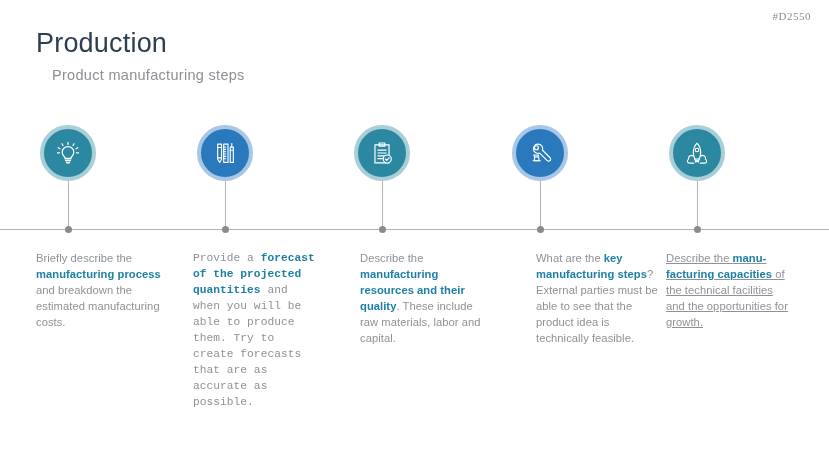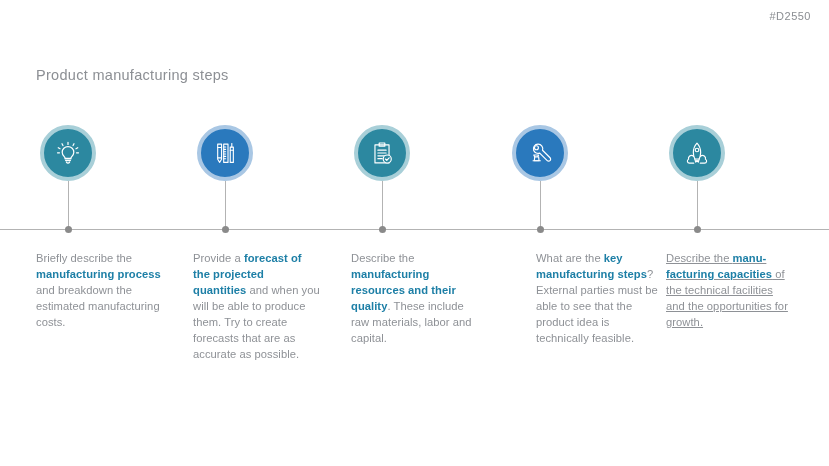--- a/index.html
+++ b/index.html
@@ -27,33 +27,33 @@
     left: 36px;
     top: 26px;
     font-size: 27px;
     font-weight: 400;
     color: #2e3d4f;
     letter-spacing: 0.2px;
     line-height: 34px;
   }
   .page-subtitle {
     position: absolute;
-    left: 36px;
+    left: 52px;
     top: 65px;
     font-size: 14.5px;
     font-weight: 400;
     color: #8c8f94;
     letter-spacing: 0.3px;
     line-height: 20px;
   }
   .doc-code {
     position: absolute;
     right: 18px;
     top: 10px;
-    font-family: Liberation Sans, sans-serif;
+    font-family: Liberation Serif, serif;
     font-size: 11px;
     color: #8a8d92;
     letter-spacing: 0.5px;
   }
 
   
   .timeline-axis {
     position: absolute;
     left: 0;
     right: 0;
@@ -130,20 +130,21 @@
     font-weight: 700;
   }
 </style>
 </head>
 <body>
 
 <div class="slide">
 
   <div class="doc-code">#D2550</div>
 
+  <div class="page-title">Production</div>
   <div class="page-subtitle">Product manufacturing steps</div>
 
   <div class="timeline-axis"></div>
 
   <div id="steps-root">
       <div class="step" style="left: -10.5px;">
         <div class="node-wrap">
           <div class="circle teal">
             <span>
     <svg width="30" height="30" viewBox="0 0 32 32" fill="none" stroke="#ffffff" stroke-width="1.3" stroke-linecap="round" stroke-linejoin="round">
@@ -171,39 +172,39 @@
       <path d="M21.6 9.7h3.3v16.3h-3.3z"></path>
       <path d="M23.25 9.7V5.9"></path>
       <path d="M21.6 13h3.3"></path>
     </svg>
             </span>
           </div>
           <div class="stem"></div>
           <div class="node-dot"></div>
         </div>
       </div>
-      <div class="desc" style="left: 193px;"><span>Provide a </span><b>forecast of the projected quantities</b><span> and when you will be able to produce them. Try to create forecasts that are as accurate as possible.</span></div>
+      <div class="desc" style="left: 193px; font-family: Liberation Mono, monospace;"><span>Provide a </span><b>forecast of the projected quantities</b><span> and when you will be able to produce them. Try to create forecasts that are as accurate as possible.</span></div>
       <div class="step" style="left: 303.5px;">
         <div class="node-wrap">
           <div class="circle teal">
             <span>
     <svg width="30" height="30" viewBox="0 0 32 32" fill="none" stroke="#ffffff" stroke-width="1.25" stroke-linecap="round" stroke-linejoin="round">
       <path d="M8.5 7.4h15v19.2h-15z"></path>
       <path d="M13 5.3h6v3.4h-6z"></path>
       <path d="M11.6 13h8.8M11.6 16h8.8M11.6 19h8.8M11.6 22h4.6"></path>
       <circle cx="21.6" cy="22.4" r="4.3" fill="#2c88a0"></circle>
       <path d="M19.7 22.4l1.4 1.5 2.5-2.8"></path>
     </svg>
             </span>
           </div>
           <div class="stem"></div>
           <div class="node-dot"></div>
         </div>
       </div>
-      <div class="desc" style="left: 351px;"><span>Describe the </span><b>manufacturing resources and their quality</b><span>. These include raw materials, labor and capital.</span></div>
+      <div class="desc" style="left: 360px;"><span>Describe the </span><b>manufacturing resources and their quality</b><span>. These include raw materials, labor and capital.</span></div>
       <div class="step" style="left: 461.5px;">
         <div class="node-wrap">
           <div class="circle blue">
             <span>
     <svg width="30" height="30" viewBox="0 0 32 32" fill="none" stroke="#ffffff" stroke-width="1.25" stroke-linecap="round" stroke-linejoin="round">
       <path d="M13.9 6.6a4.9 4.9 0 0 0-4.6 6.8 4.9 4.9 0 0 0 6.4 2.7l8 8a2.1 2.1 0 1 0 3-3l-8-8a4.9 4.9 0 0 0-4.8-6.5z"></path>
       <circle cx="12.2" cy="10.4" r="2.1"></circle>
       <path d="M9.4 18.1h5.1l-1 2.1h-3.1z"></path>
       <path d="M10.4 20.2l-.5 4.1h5.1l-.5-4.1"></path>
       <path d="M8.6 24.3h7.8"></path>

